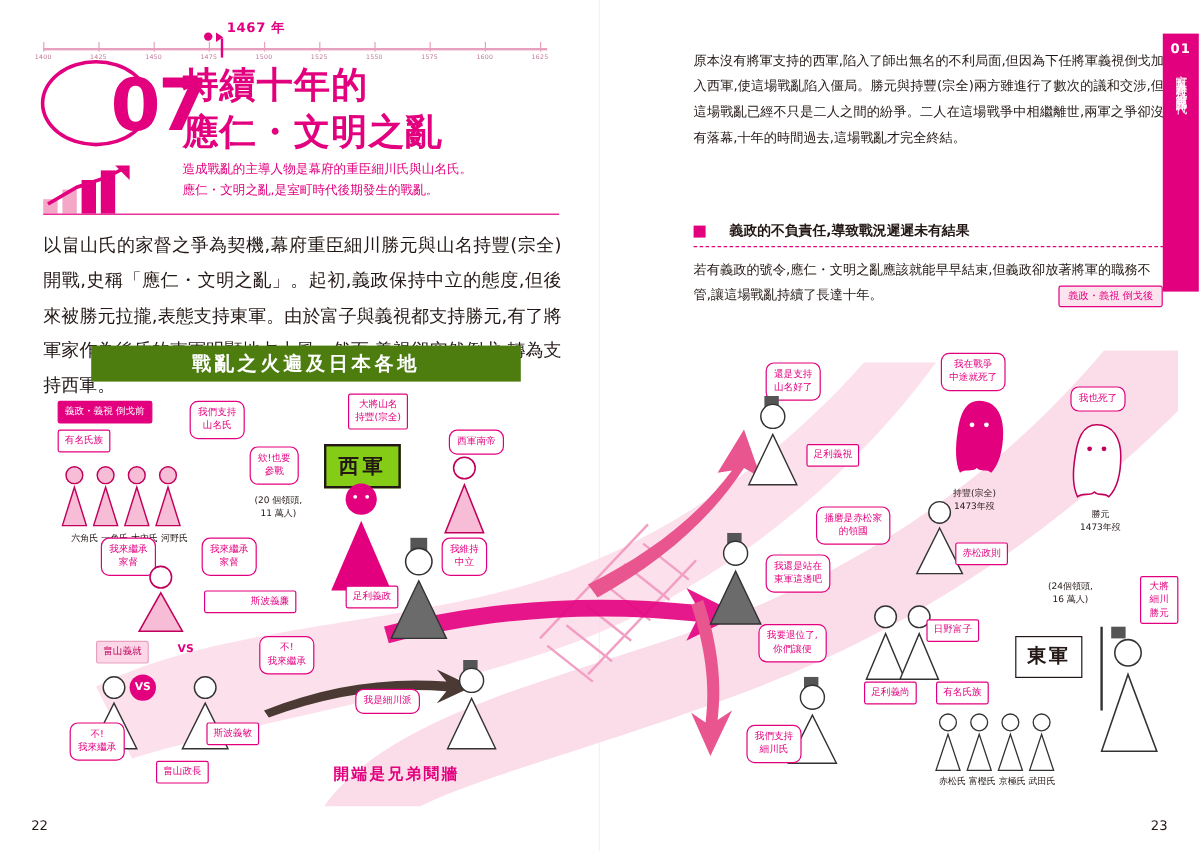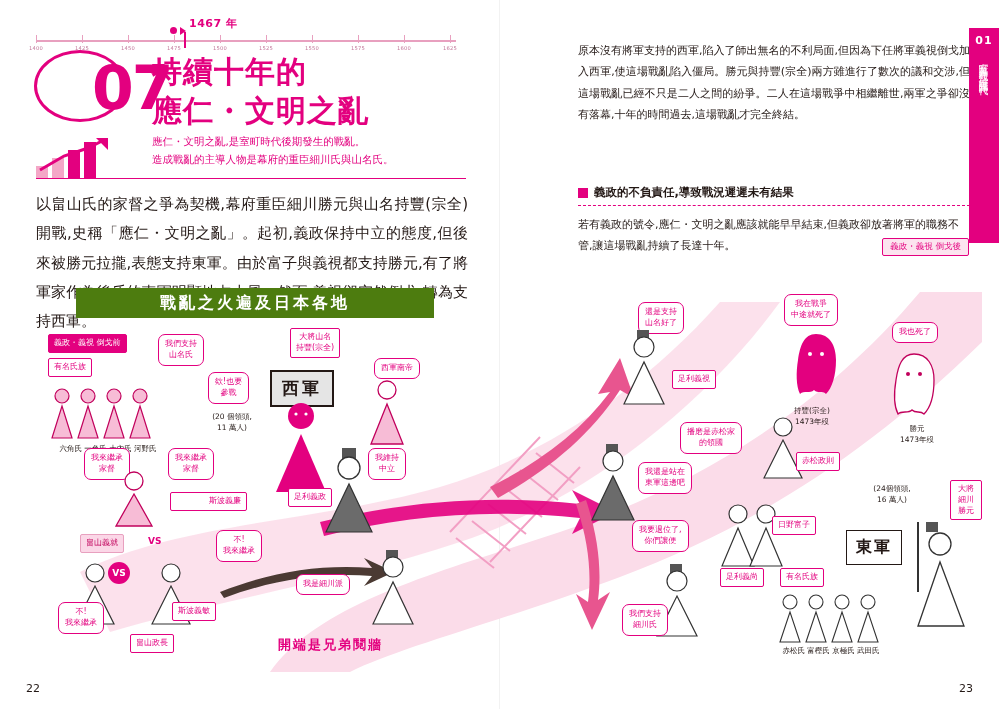--- a/index.html
+++ b/index.html
@@ -40,21 +40,21 @@
   .title h1{margin:0;font-size:30px;line-height:1.30;font-weight:bold;color:#e3007f;letter-spacing:1px;
             font-family:"DejaVu Sans","Liberation Sans",sans-serif;}
   .lead{position:absolute;left:152px;top:132px;width:320px;font-size:10.5px;line-height:1.75;color:#e3007f;}
 
   .title-rule{position:absolute;left:36px;top:178px;width:430px;height:1px;background:#e3007f;}
 
   
   .body-l{position:absolute;left:36px;top:190px;width:432px;font-size:15px;line-height:1.95;text-align:justify;}
   .body-r{position:absolute;left:578px;top:40px;width:392px;font-size:11px;line-height:1.95;text-align:justify;}
   .sub-r{position:absolute;left:578px;top:185px;width:392px;}
-  .sub-head{font-size:11.5px;font-weight:bold;display:flex;align-items:center;gap:6px;}
+  .sub-head{font-size:11.5px;font-weight:bold;display:flex;align-items:center;gap:20px;}
   .sub-mark{display:inline-block;width:10px;height:10px;background:#e3007f;}
   .sub-rule{margin-top:5px;border-top:1px dashed #e3007f;}
   .sub-body{margin-top:8px;font-size:11px;line-height:1.95;}
 
   .tag-r{position:absolute;right:30px;top:238px;background:#fce4ef;border:1px solid #e3007f;color:#e3007f;
          font-size:8.5px;padding:2px 7px;border-radius:2px;}
 
   
   .sidetab{position:absolute;right:0;top:28px;width:30px;height:215px;background:#e3007f;color:#fff;
            display:flex;flex-direction:column;align-items:center;padding-top:6px;box-sizing:border-box;}
@@ -66,21 +66,21 @@
 
   .fig-title{position:absolute;left:56px;top:16px;width:358px;height:30px;background:#4d7c0f;color:#fff;
              display:flex;align-items:center;justify-content:center;font-size:16px;font-weight:bold;letter-spacing:3px;}
 
   .chip{position:absolute;font-size:8px;line-height:1.35;padding:3px 5px;border:1px solid #e3007f;background:#fff;color:#e3007f;border-radius:2px;white-space:pre-line;text-align:center;}
   .chip.pinkfill{background:#fbd7e7;color:#c1005c;border-color:#e8a0bf;}
   .chip.plain{border:1px solid #e3007f;background:#fff;margin-left:20px;}
   .bubble{position:absolute;font-size:8px;line-height:1.35;padding:4px 6px;border:1px solid #e3007f;background:#fff;color:#e3007f;border-radius:7px;white-space:pre-line;text-align:center;}
   .bubble.dark{border-color:#231815;color:#231815;}
   .cap{position:absolute;font-size:7.5px;color:#231815;white-space:pre-line;text-align:center;line-height:1.4;}
-  .armybox{position:absolute;border:2px solid #231815;background:#e5e5e5;font-size:17px;font-weight:bold;
+  .armybox{position:absolute;border:2px solid #231815;background:#84cc16;font-size:17px;font-weight:bold;
            letter-spacing:3px;padding:5px 10px;color:#231815;}
   .flagbox{position:absolute;border:1px solid #231815;background:#fff;font-size:16px;font-weight:bold;padding:6px 9px;letter-spacing:2px;}
   .vsbadge{position:absolute;width:22px;height:22px;border-radius:50%;background:#e3007f;color:#fff;font-size:9px;
            font-weight:bold;display:flex;align-items:center;justify-content:center;}
   .vstxt{position:absolute;font-size:9px;font-weight:bold;color:#e3007f;}
   .figcaption{position:absolute;font-size:13px;font-weight:bold;color:#e3007f;letter-spacing:2px;}
 
   
   .pno{position:absolute;bottom:14px;font-size:11px;color:#231815;}
   .pno.l{left:26px;}
@@ -141,22 +141,22 @@
     </div>
   </div>
 
   <div class="title">
     <h1>
       <span>持續十年的</span><br>
       <span>應仁・文明之亂</span>
     </h1>
   </div>
   <div class="lead">
+    <div>造成戰亂的主導人物是幕府的重臣細川氏與山名氏。</div>
     <div>應仁・文明之亂,是室町時代後期發生的戰亂。</div>
-    <div>造成戰亂的主導人物是幕府的重臣細川氏與山名氏。</div>
   </div>
   <div class="title-rule"></div>
 
   <div class="body-l">以畠山氏的家督之爭為契機,幕府重臣細川勝元與山名持豐(宗全)開戰,史稱「應仁・文明之亂」。起初,義政保持中立的態度,但後來被勝元拉攏,表態支持東軍。由於富子與義視都支持勝元,有了將軍家作為後盾的東軍明顯地占上風。然而,義視卻突然倒戈,轉為支持西軍。</div>
   <div class="body-r">原本沒有將軍支持的西軍,陷入了師出無名的不利局面,但因為下任將軍義視倒戈加入西軍,使這場戰亂陷入僵局。勝元與持豐(宗全)兩方雖進行了數次的議和交涉,但這場戰亂已經不只是二人之間的紛爭。二人在這場戰爭中相繼離世,兩軍之爭卻沒有落幕,十年的時間過去,這場戰亂才完全終結。</div>
 
   <div class="sub-r">
     <div class="sub-head">
       <span class="sub-mark"></span>
       <span>義政的不負責任,導致戰況遲遲未有結果</span>

